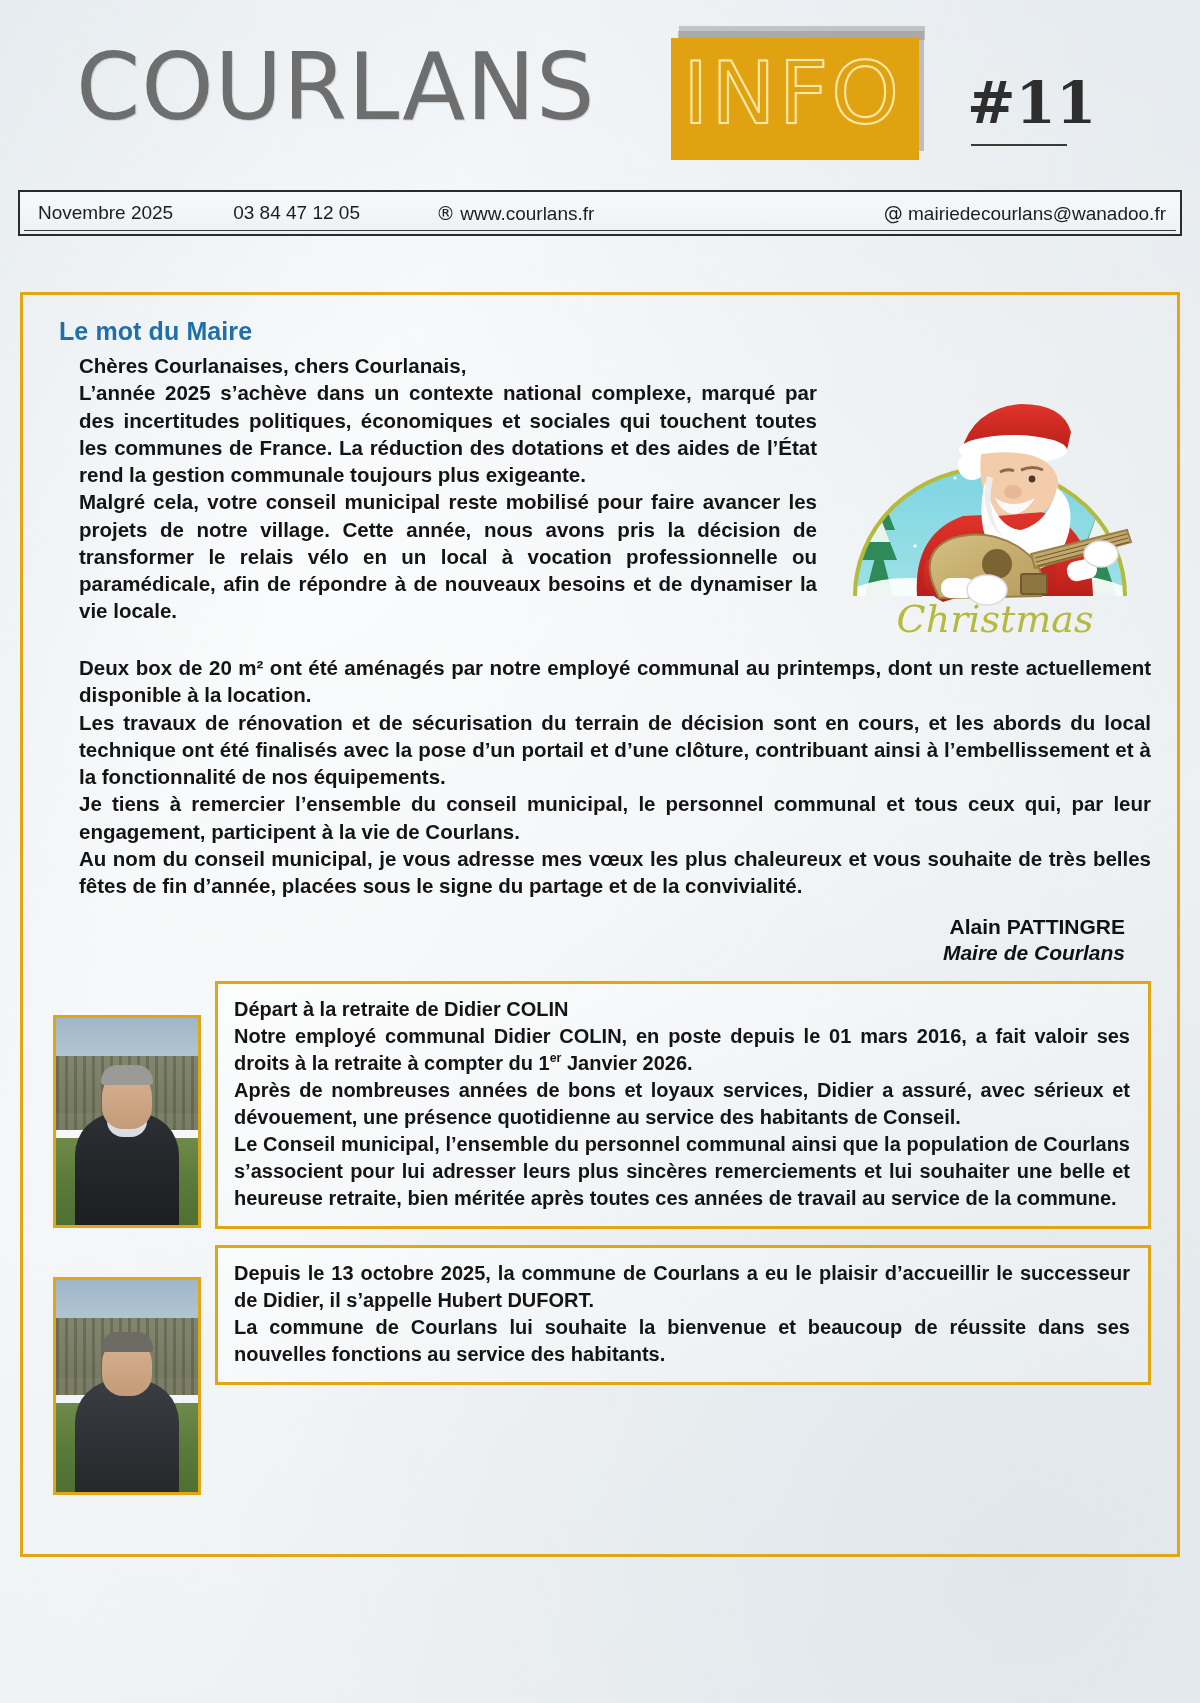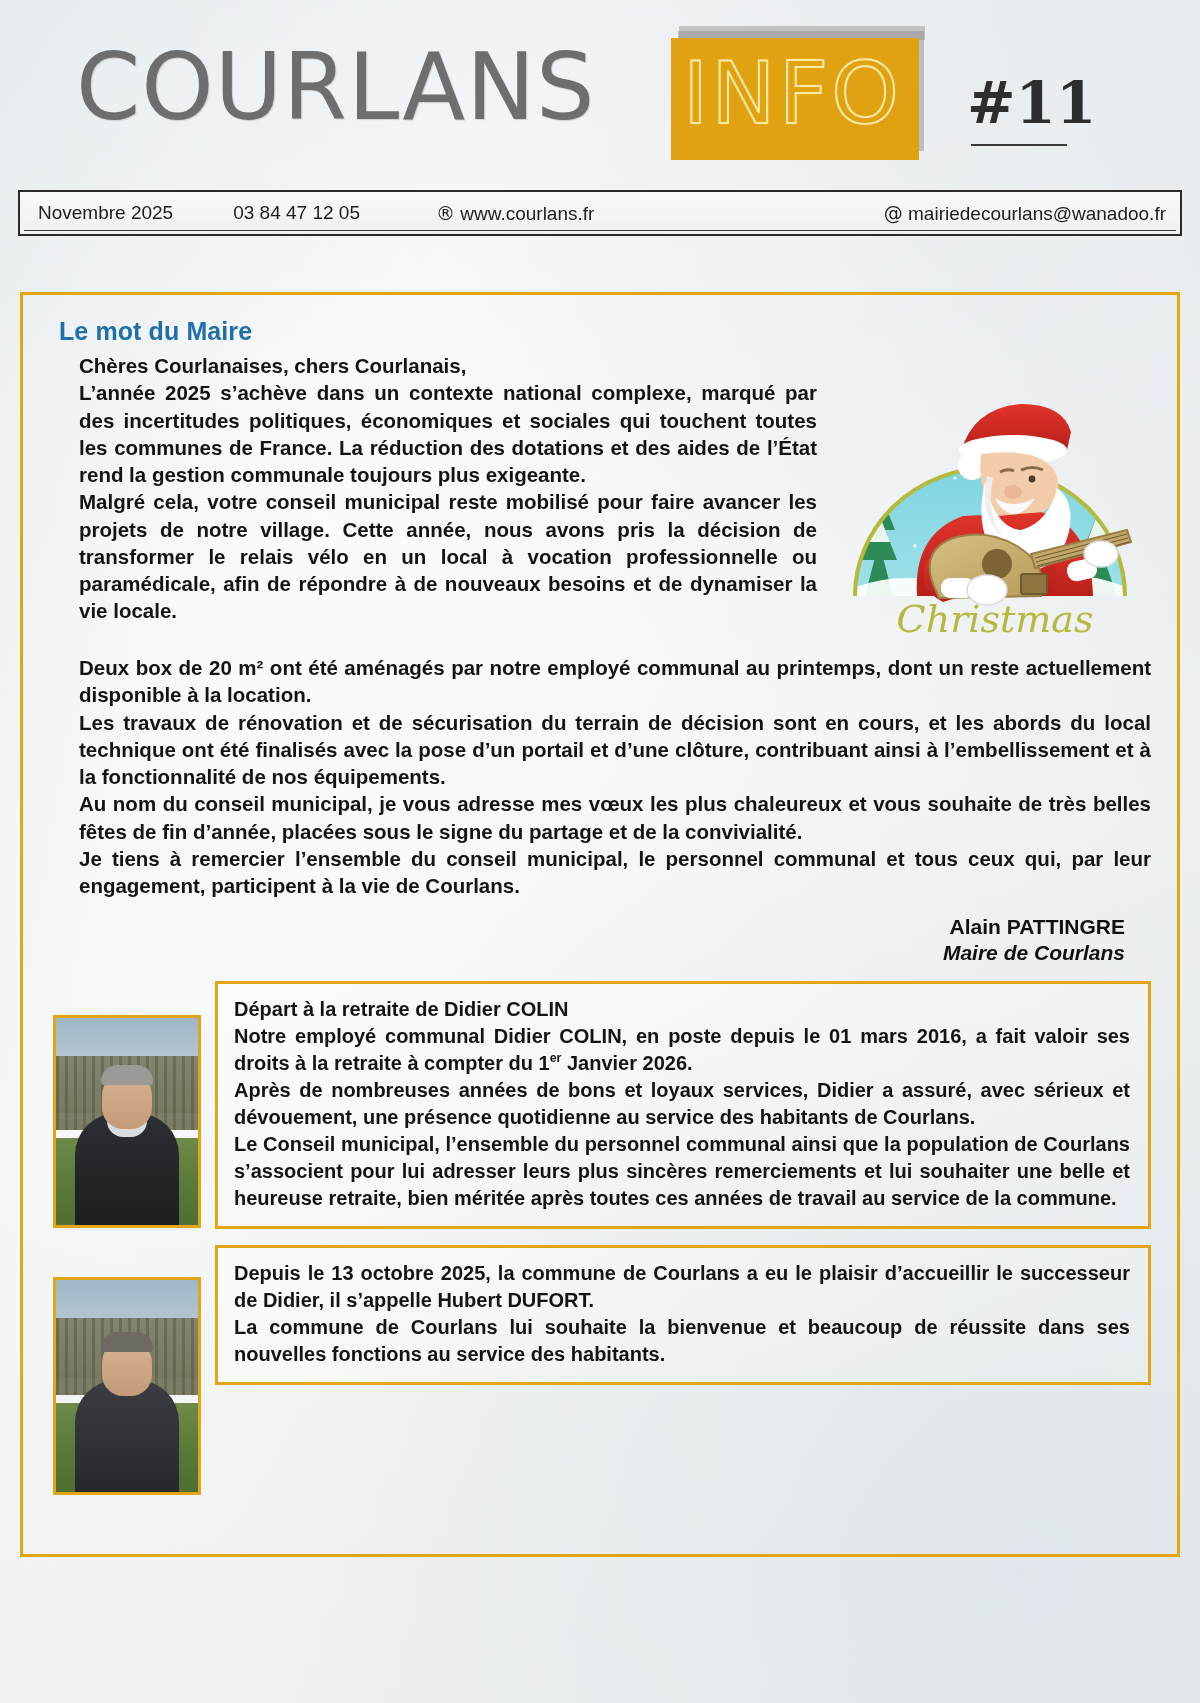--- a/index.html
+++ b/index.html
@@ -425,22 +425,22 @@
     <div class="letter-col">
       <p class="nojust">Chères Courlanaises, chers Courlanais,</p>
       <p>L’année 2025 s’achève dans un contexte national complexe, marqué par des incertitudes politiques, économiques et sociales qui touchent toutes les communes de France. La réduction des dotations et des aides de l’État rend la gestion communale toujours plus exigeante.</p>
       <p>Malgré cela, votre conseil municipal reste mobilisé pour faire avancer les projets de notre village. Cette année, nous avons pris la décision de transformer le relais vélo en un local à vocation professionnelle ou paramédicale, afin de répondre à de nouveaux besoins et de dynamiser la vie locale.</p>
     </div>
   </section>
 
   <div class="letter-full">
     <p>Deux box de 20 m² ont été aménagés par notre employé communal au printemps, dont un reste actuellement disponible à la location.</p>
     <p>Les travaux de rénovation et de sécurisation du terrain de décision sont en cours, et les abords du local technique ont été finalisés avec la pose d’un portail et d’une clôture, contribuant ainsi à l’embellissement et à la fonctionnalité de nos équipements.</p>
+    <p>Je tiens à remercier l’ensemble du conseil municipal, le personnel communal et tous ceux qui, par leur engagement, participent à la vie de Courlans.</p>
     <p>Au nom du conseil municipal, je vous adresse mes vœux les plus chaleureux et vous souhaite de très belles fêtes de fin d’année, placées sous le signe du partage et de la convivialité.</p>
-    <p>Je tiens à remercier l’ensemble du conseil municipal, le personnel communal et tous ceux qui, par leur engagement, participent à la vie de Courlans.</p>
   </div>
 
   <div class="signature">
     <div class="sig-name">Alain PATTINGRE</div>
     <div class="sig-role">Maire de Courlans</div>
   </div>
 
   <section class="person-row">
     <div class="portrait">
       <div class="ph-sky"></div>
@@ -448,21 +448,21 @@
       <div class="ph-grass"></div>
       <div class="ph-body"></div>
       <div class="ph-collar"></div>
       <div class="ph-head"></div>
       <div class="ph-hair"></div>
     </div>
 
     <div class="person-box">
       <p class="head nojust">Départ à la retraite de Didier COLIN</p>
       <p><span>Notre employé communal Didier COLIN, en poste depuis le 01 mars 2016, a fait valoir ses droits à la retraite à compter du 1</span><sup>er</sup><span> Janvier 2026.</span></p>
-      <p>Après de nombreuses années de bons et loyaux services, Didier a assuré, avec sérieux et dévouement, une présence quotidienne au service des habitants de Courlans.</p>
+      <p>Après de nombreuses années de bons et loyaux services, Didier a assuré, avec sérieux et dévouement, une présence quotidienne au service des habitants de Conseil.</p>
       <p>Le Conseil municipal, l’ensemble du personnel communal ainsi que la population de Courlans s’associent pour lui adresser leurs plus sincères remerciements et lui souhaiter une belle et heureuse retraite, bien méritée après toutes ces années de travail au service de la commune.</p>
     </div>
   </section>
 
   <section class="person-row">
     <div class="portrait second">
       <div class="ph-sky"></div>
       <div class="ph-trees"></div>
       <div class="ph-grass"></div>
       <div class="ph-body b2"></div>

